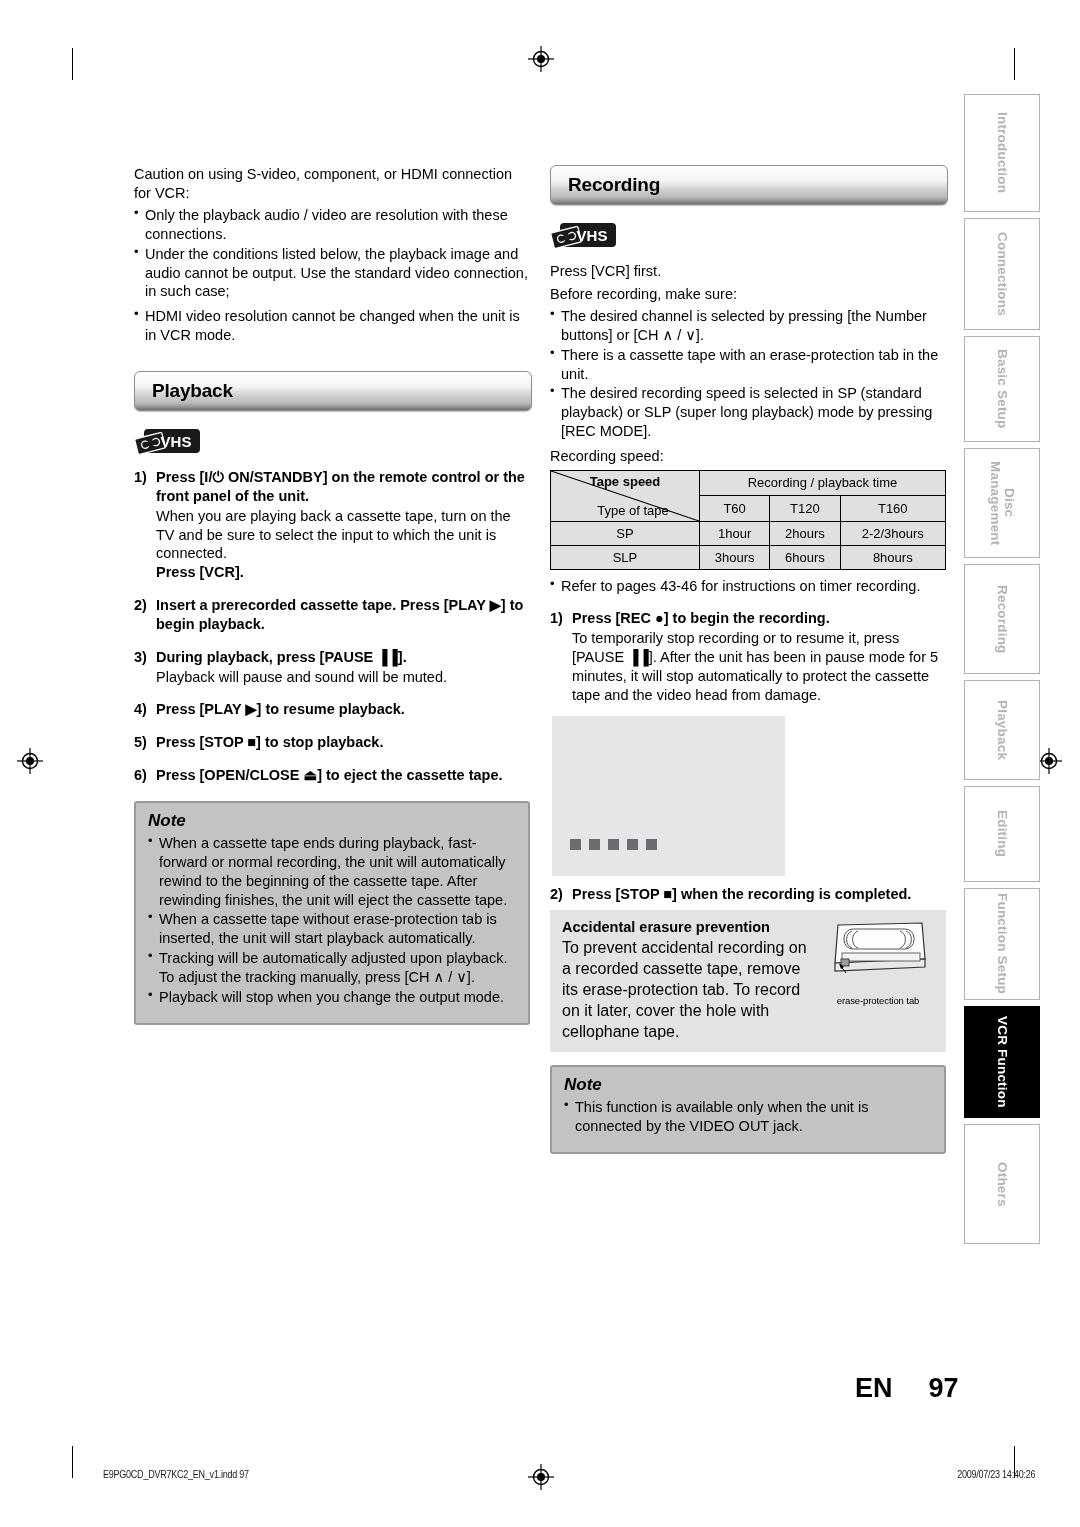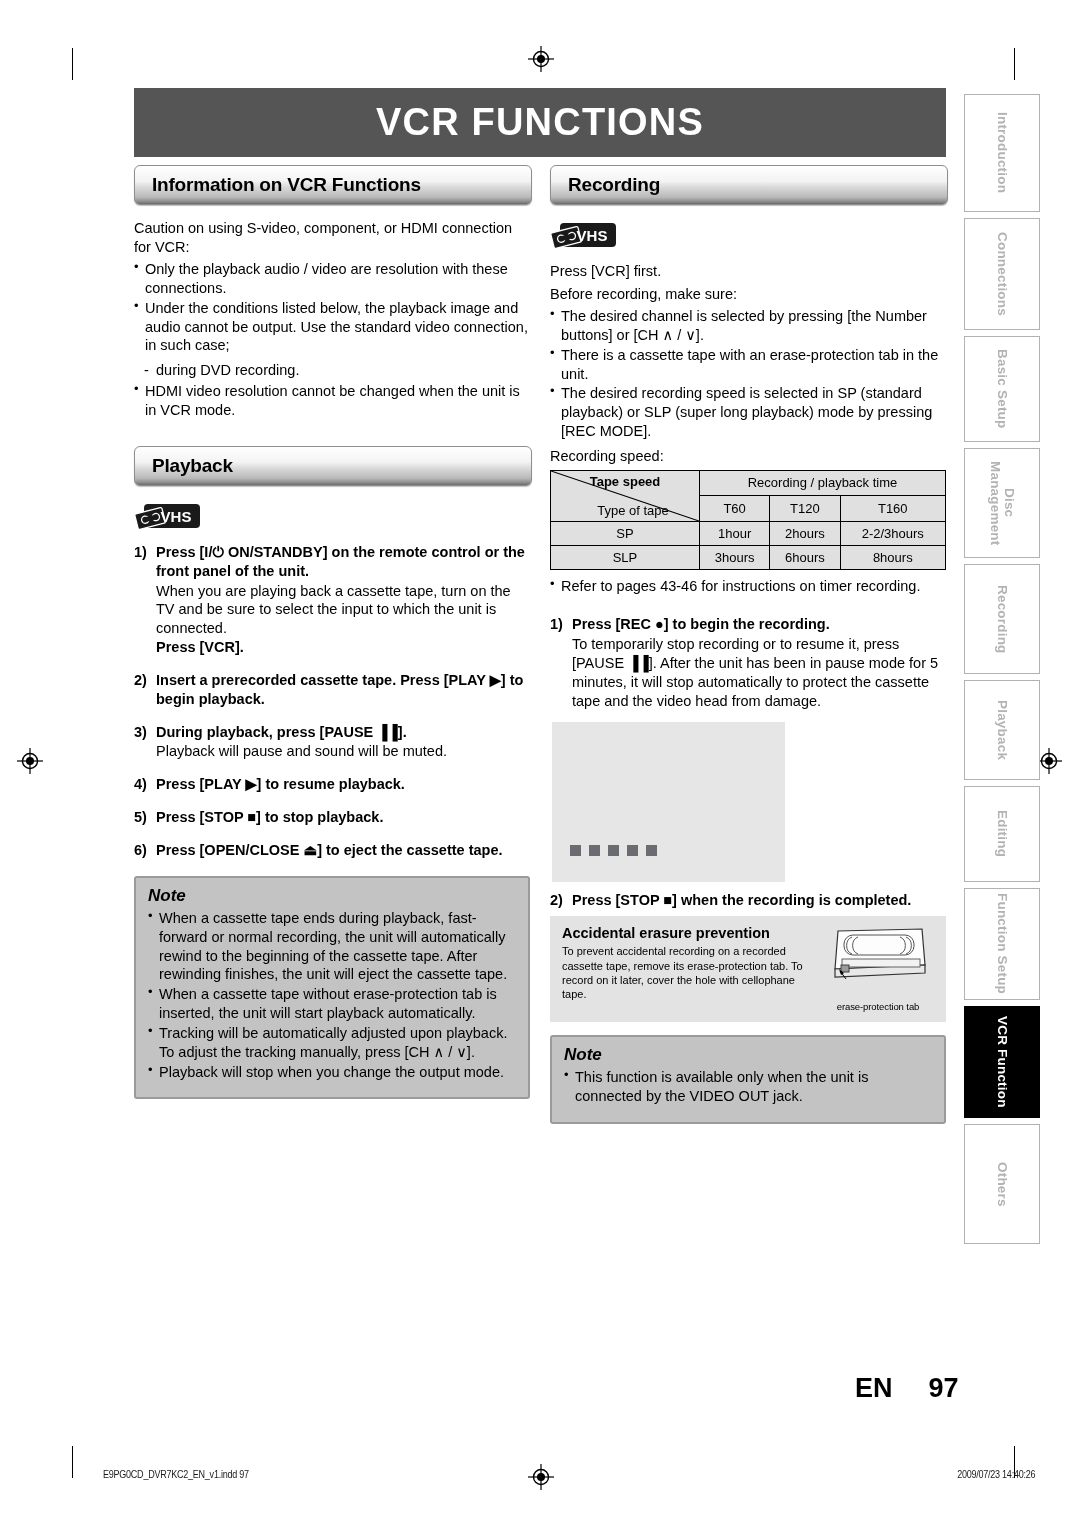--- a/index.html
+++ b/index.html
@@ -64,21 +64,21 @@
   .note{
     border:2px solid #9a9a9a;background:#c3c3c3;border-radius:3px;
     padding:8px 12px 10px 12px;
   }
   .note .note-h{font-size:17px;font-weight:bold;font-style:italic;margin-bottom:3px;}
   .note ul.b > li{margin-bottom:1px;}
 
   
   .graybox{background:#e3e3e3;padding:9px 12px 10px 12px;}
   .graybox .gh{font-size:14.5px;font-weight:bold;margin-bottom:3px;}
-  .graybox .gb{font-size:11px;line-height:1.3;}
+  .graybox .gb{font-size:16px;line-height:1.3;}
 
   
   .vhs{display:inline-block;margin:2px 0 9px 0;}
 
   
   table.rec{border-collapse:collapse;width:396px;margin:2px 0 7px 0;}
   table.rec td,table.rec th{
     border:1px solid #000;background:#e0e0e0;font-size:13px;
     text-align:center;padding:4px 2px;font-weight:normal;
   }
@@ -157,37 +157,30 @@
   </div>
   <div class="reg" style="left:528px;top:1464px;">
     <svg width="26" height="26" viewBox="0 0 26 26">
         <circle cx="13" cy="13" r="7.5" fill="none" stroke="#000" stroke-width="1.4"></circle>
         <circle cx="13" cy="13" r="4" fill="#000"></circle>
         <line x1="13" y1="0" x2="13" y2="26" stroke="#000" stroke-width="1.2"></line>
         <line x1="0" y1="13" x2="26" y2="13" stroke="#000" stroke-width="1.2"></line>
       </svg>
   </div>
 
-  <div class="title-bar">
-    <div class="t">VCR FUNCTIONS</div>
-  </div>
 
   <div class="col col-left">
 
-    <div class="sec">
-      <span class="lbl">Information on VCR Functions</span>
-    </div>
 
     <div class="h-bold">Caution on using S-video, component, or HDMI connection for VCR:</div>
 
     <ul class="b">
       <li>Only the playback audio / video are resolution with these connections.</li>
       <li>Under the conditions listed below, the playback image and audio cannot be output. Use the standard video connection, in such case;</li>
     </ul>
-    <div class="sub-dash">during DVD recording.</div>
     <ul class="b" style="margin-top:2px;">
       <li>HDMI video resolution cannot be changed when the unit is in VCR mode.</li>
     </ul>
 
     <div class="sec" style="margin-top:26px;">
       <span class="lbl">Playback</span>
     </div>
 
     <div class="vhs">
       <svg width="68" height="28" viewBox="0 0 68 28">
@@ -298,21 +291,21 @@
         </tr>
         <tr>
           <td>SLP</td>
           <td>3hours</td>
           <td>6hours</td>
           <td>8hours</td>
         </tr>
       </tbody>
     </table>
 
-    <ul class="b" style="margin-bottom:20px;">
+    <ul class="b" style="margin-bottom:14px;">
       <li>Refer to pages 43-46 for instructions on timer recording.</li>
     </ul>
 
     <ol class="steps">
       <li>
         <span class="num">1)</span>
         <span class="stitle">Press [REC ●] to begin the recording.</span>
         <span class="sbody">To temporarily stop recording or to resume it, press [PAUSE ▐▐]. After the unit has been in pause mode for 5 minutes, it will stop automatically to protect the cassette tape and the video head from damage.</span>
       </li>
     </ol>

